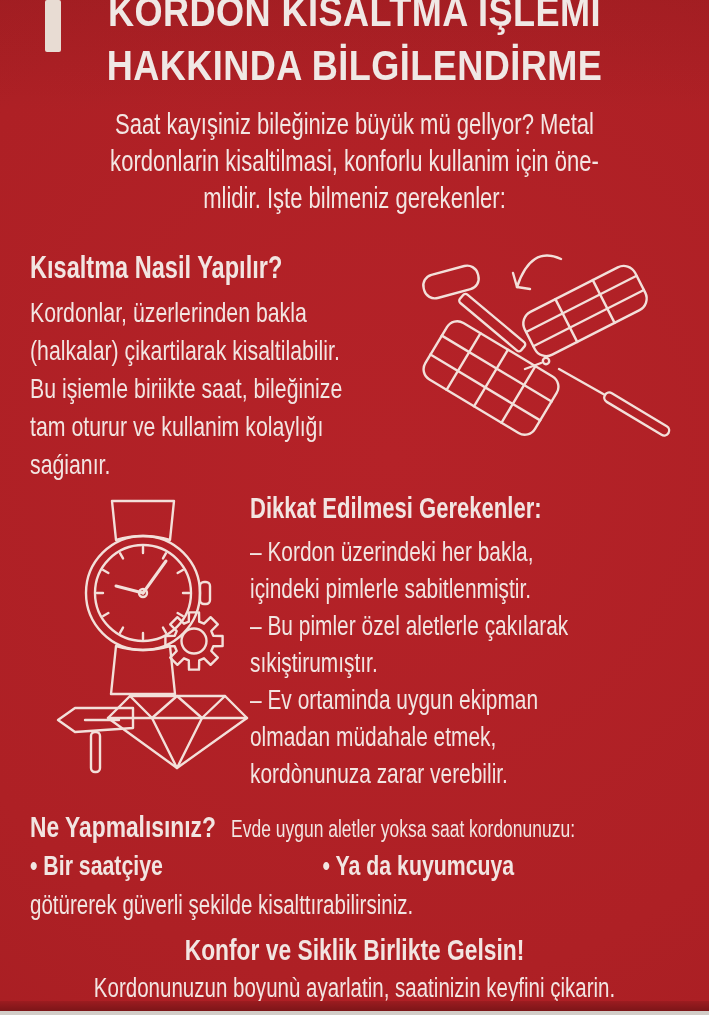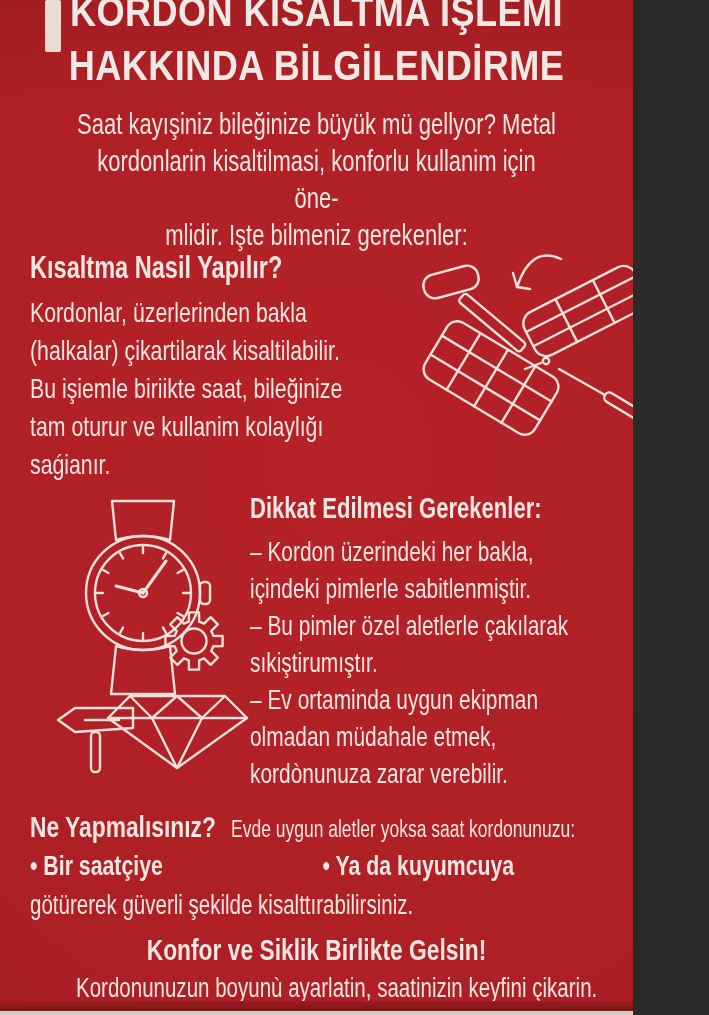--- a/index.html
+++ b/index.html
@@ -1,17 +1,17 @@
 <!DOCTYPE html>
 <html><head>
 <meta charset="utf-8">
 <style>
   html,body{margin:0;padding:0;background:#2a2a2a;}
   .page{
-    position:relative;width:633px;height:1015px;overflow:hidden;
+    position:relative;width:709px;height:1015px;overflow:hidden;
     font-family:"Liberation Sans",sans-serif;color:#f2e5e2;
     background:
       linear-gradient(180deg, rgba(70,12,14,.10) 0%, rgba(70,12,14,0) 11%),
       radial-gradient(130% 95% at 55% 45%, #b52228 0%, #ae2025 55%, #a21d21 100%);
   }
   .sx{transform:scaleX(.76);}
   .sx-left{transform-origin:0 50%;}
   .sx-center{transform-origin:50% 50%;}
   .title{
     position:absolute;top:-16px;left:0;right:0;text-align:center;

